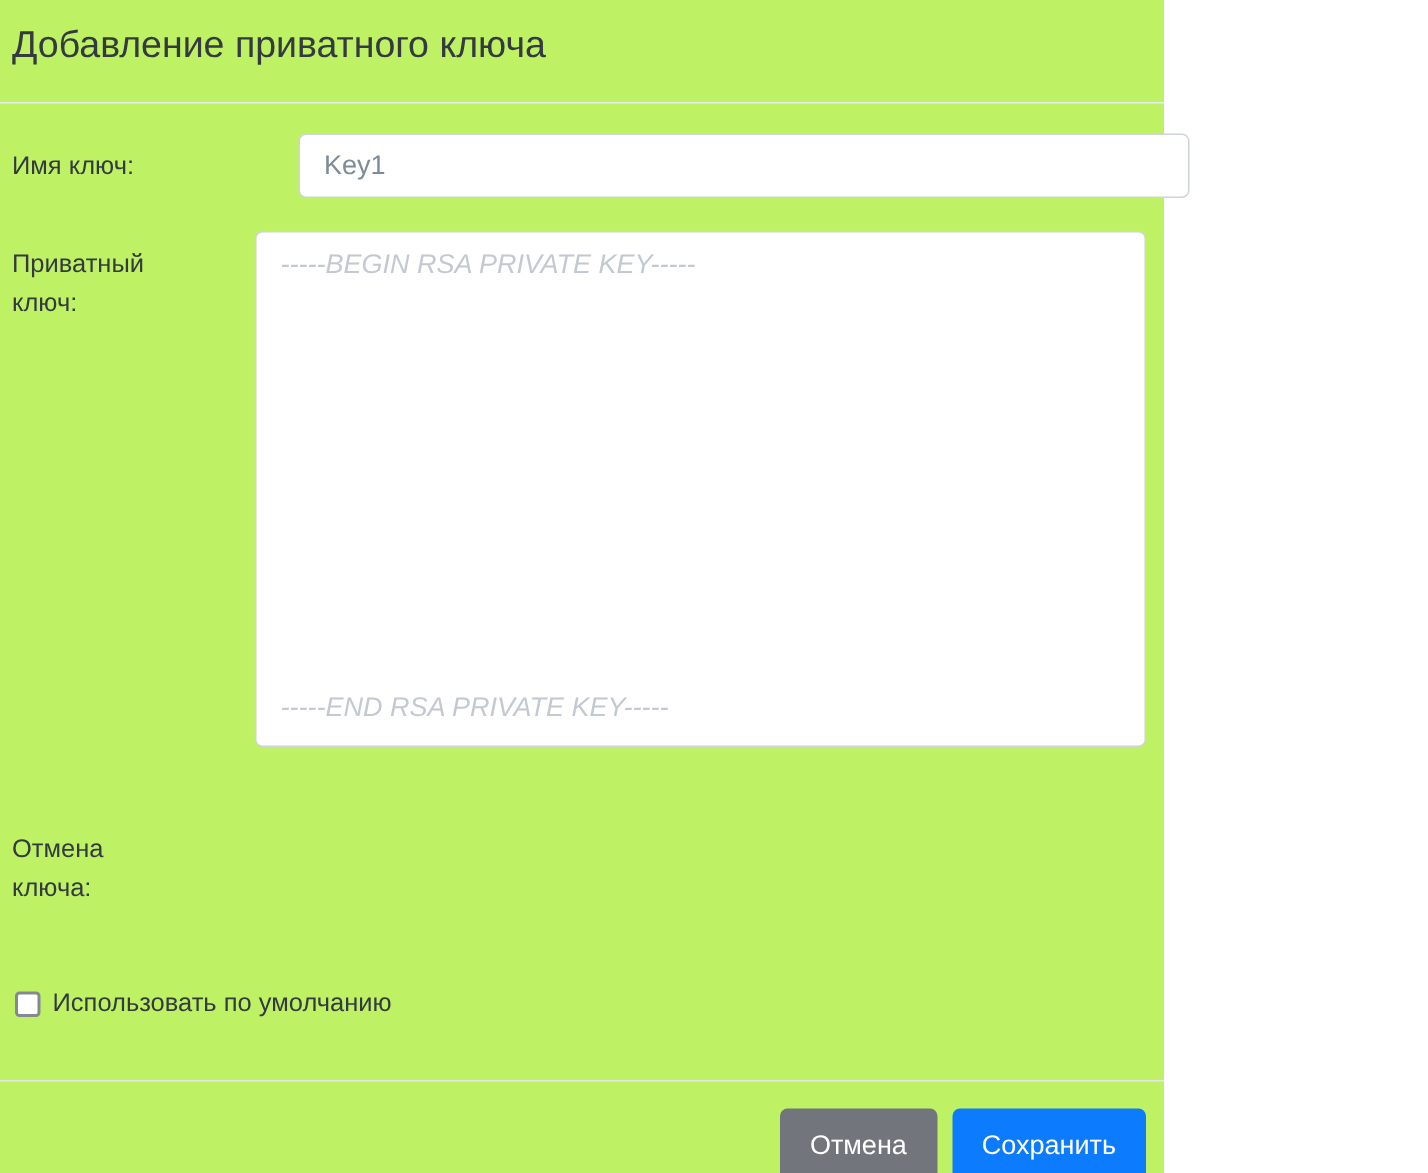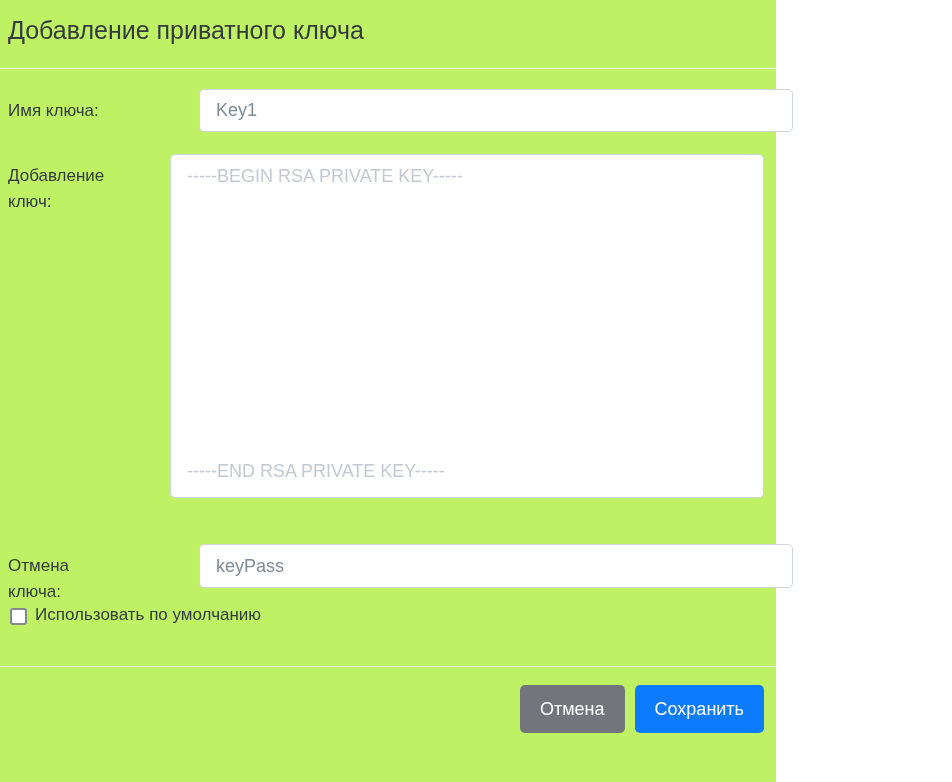--- a/index.html
+++ b/index.html
@@ -84,26 +84,28 @@
     border-radius: 5px;
     padding: 9px 16px;
     font-family: inherit;
     font-size: 18px;
     line-height: 24.6px;
     color: #495057;
     outline: none;
     resize: none;
     background: #fff;
     overflow: hidden;
+    font-style: italic;
   }
   .key-textarea::placeholder { color: var(--placeholder-textarea); opacity: 1; }
   .checkbox-row {
+    margin-top: 54px;
     padding-left: 2px;
     display: flex;
-    align-items: flex-end;
+    align-items: center;
     height: 20px;
   }
   .checkbox {
     appearance: none;
     -webkit-appearance: none;
     width: 17px;
     height: 17px;
     border: 2px solid #85898f;
     border-radius: 3px;
     background: #fff;
@@ -143,50 +145,47 @@
 
 <div class="dialog">
 
   <div class="dialog-header">
     <h1 class="dialog-title">Добавление приватного ключа</h1>
   </div>
 
   <div class="dialog-body">
 
     <div class="form-row row-name">
-      <label class="label-col" for="key-name-input">Имя ключа:</label>
+      <label class="label-col" for="key-name-input">Имя ключ:</label>
       <div class="field-col">
         <input id="key-name-input" class="text-input" type="text" placeholder="Key1" style="">
       </div>
     </div>
 
     <div class="form-row row-key">
-      <label class="label-col" for="private-key-textarea">Добавление ключ:</label>
+      <label class="label-col" for="private-key-textarea">Приватный ключ:</label>
       <div class="field-col">
         <textarea id="private-key-textarea" class="key-textarea" placeholder="-----BEGIN RSA PRIVATE KEY-----
 
 
 
 
 
 
 
 
 
 
 
 -----END RSA PRIVATE KEY-----" style=""></textarea>
       </div>
     </div>
 
     <div class="form-row row-pass">
       <label class="label-col" for="key-password-input">Отмена ключа:</label>
-      <div class="field-col">
-        <input id="key-password-input" class="text-input" type="text" placeholder="keyPass" style="">
-      </div>
     </div>
 
     <div class="checkbox-row">
       <input type="checkbox" id="cb-default" class="checkbox" style="">
       <label for="cb-default" class="checkbox-label">Использовать по умолчанию</label>
     </div>
 
   </div>
 
   <div class="dialog-footer">

